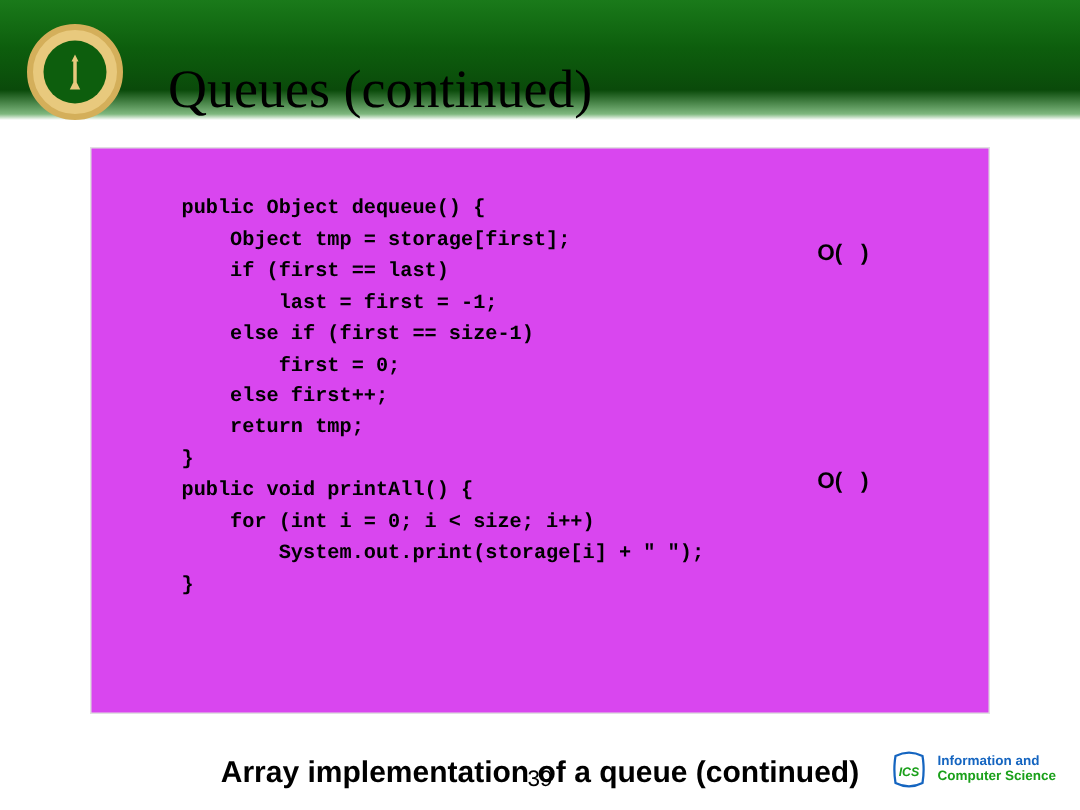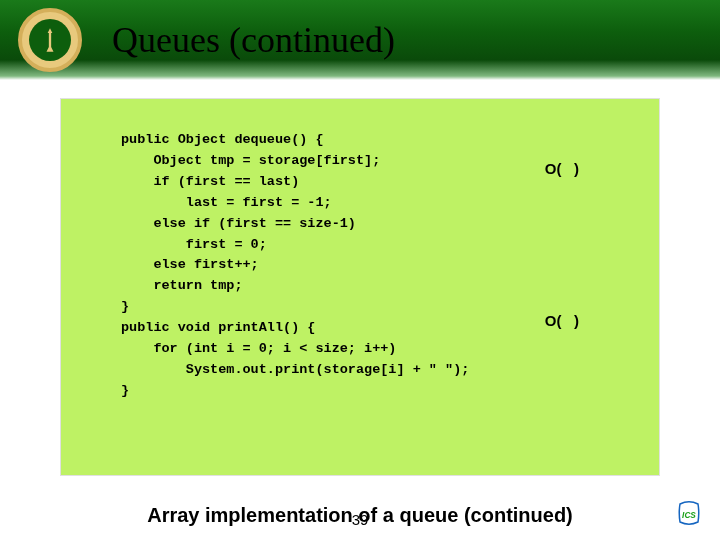--- a/index.html
+++ b/index.html
@@ -3,21 +3,21 @@
 <meta charset="utf-8">
 <style>
   * { box-sizing: border-box; margin: 0; padding: 0; }
   body { width: 720px; height: 540px; background: #fff; font-family: Arial, sans-serif; position: relative; overflow: hidden; }
 
   .header {
     width: 100%;
     height: 80px;
     background: linear-gradient(to bottom, #1a7a1a 0%, #0d5e0d 40%, #0a4a0a 75%, #7fb87f 95%, #fff 100%);
     display: flex;
-    align-items: center;
+    align-items: flex-end;
     padding-left: 18px;
   }
   .logo {
     width: 64px; height: 64px;
     border-radius: 50%;
     background: #e8c97d;
     border: 4px solid #d4af5a;
     position: relative;
     flex-shrink: 0;
   }
@@ -37,21 +37,21 @@
     color: #000;
     font-family: "Times New Roman", serif;
     font-weight: normal;
   }
 
   .content {
     padding: 18px 60px 0 60px;
   }
 
   .code-block {
-    background: #bef264;
+    background: #d946ef;
     border: 1px solid #e0e0e0;
     padding: 10px 30px 10px 60px;
     font-family: "Courier New", monospace;
     font-size: 13.5px;
     line-height: 1.55;
     font-weight: bold;
     color: #000;
     position: relative;
     white-space: pre;
   }
@@ -130,14 +130,18 @@
   <div class="caption">Array implementation of a queue (continued)</div>
 </div>
 
 <div class="footer">
   <div class="page-num">39</div>
   <div class="footer-logo">
     <svg viewBox="0 0 40 40">
       <path d="M8 8 Q20 2 32 8 Q34 20 32 32 Q20 38 8 32 Q6 20 8 8 Z" fill="none" stroke="#1565c0" stroke-width="2"></path>
       <text x="20" y="26" text-anchor="middle" font-size="11" font-weight="bold" fill="#1aa01a" font-style="italic">ICS</text>
     </svg>
+    <div class="footer-text">
+      <div class="l1">Information and</div>
+      <div class="l2">Computer Science</div>
+    </div>
   </div>
 </div>
 
 </body></html>

